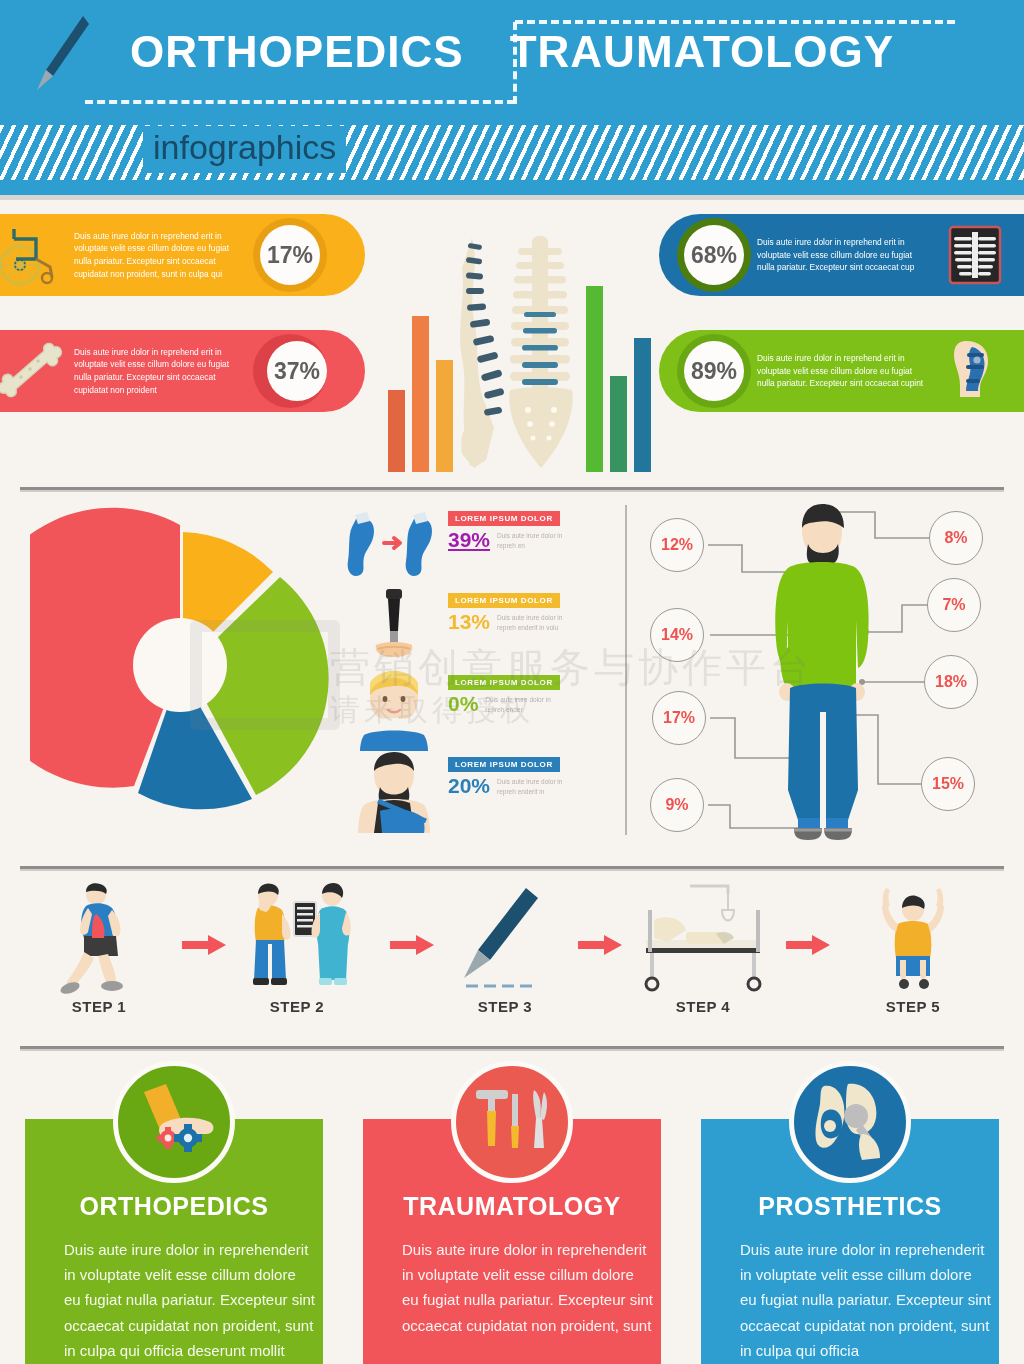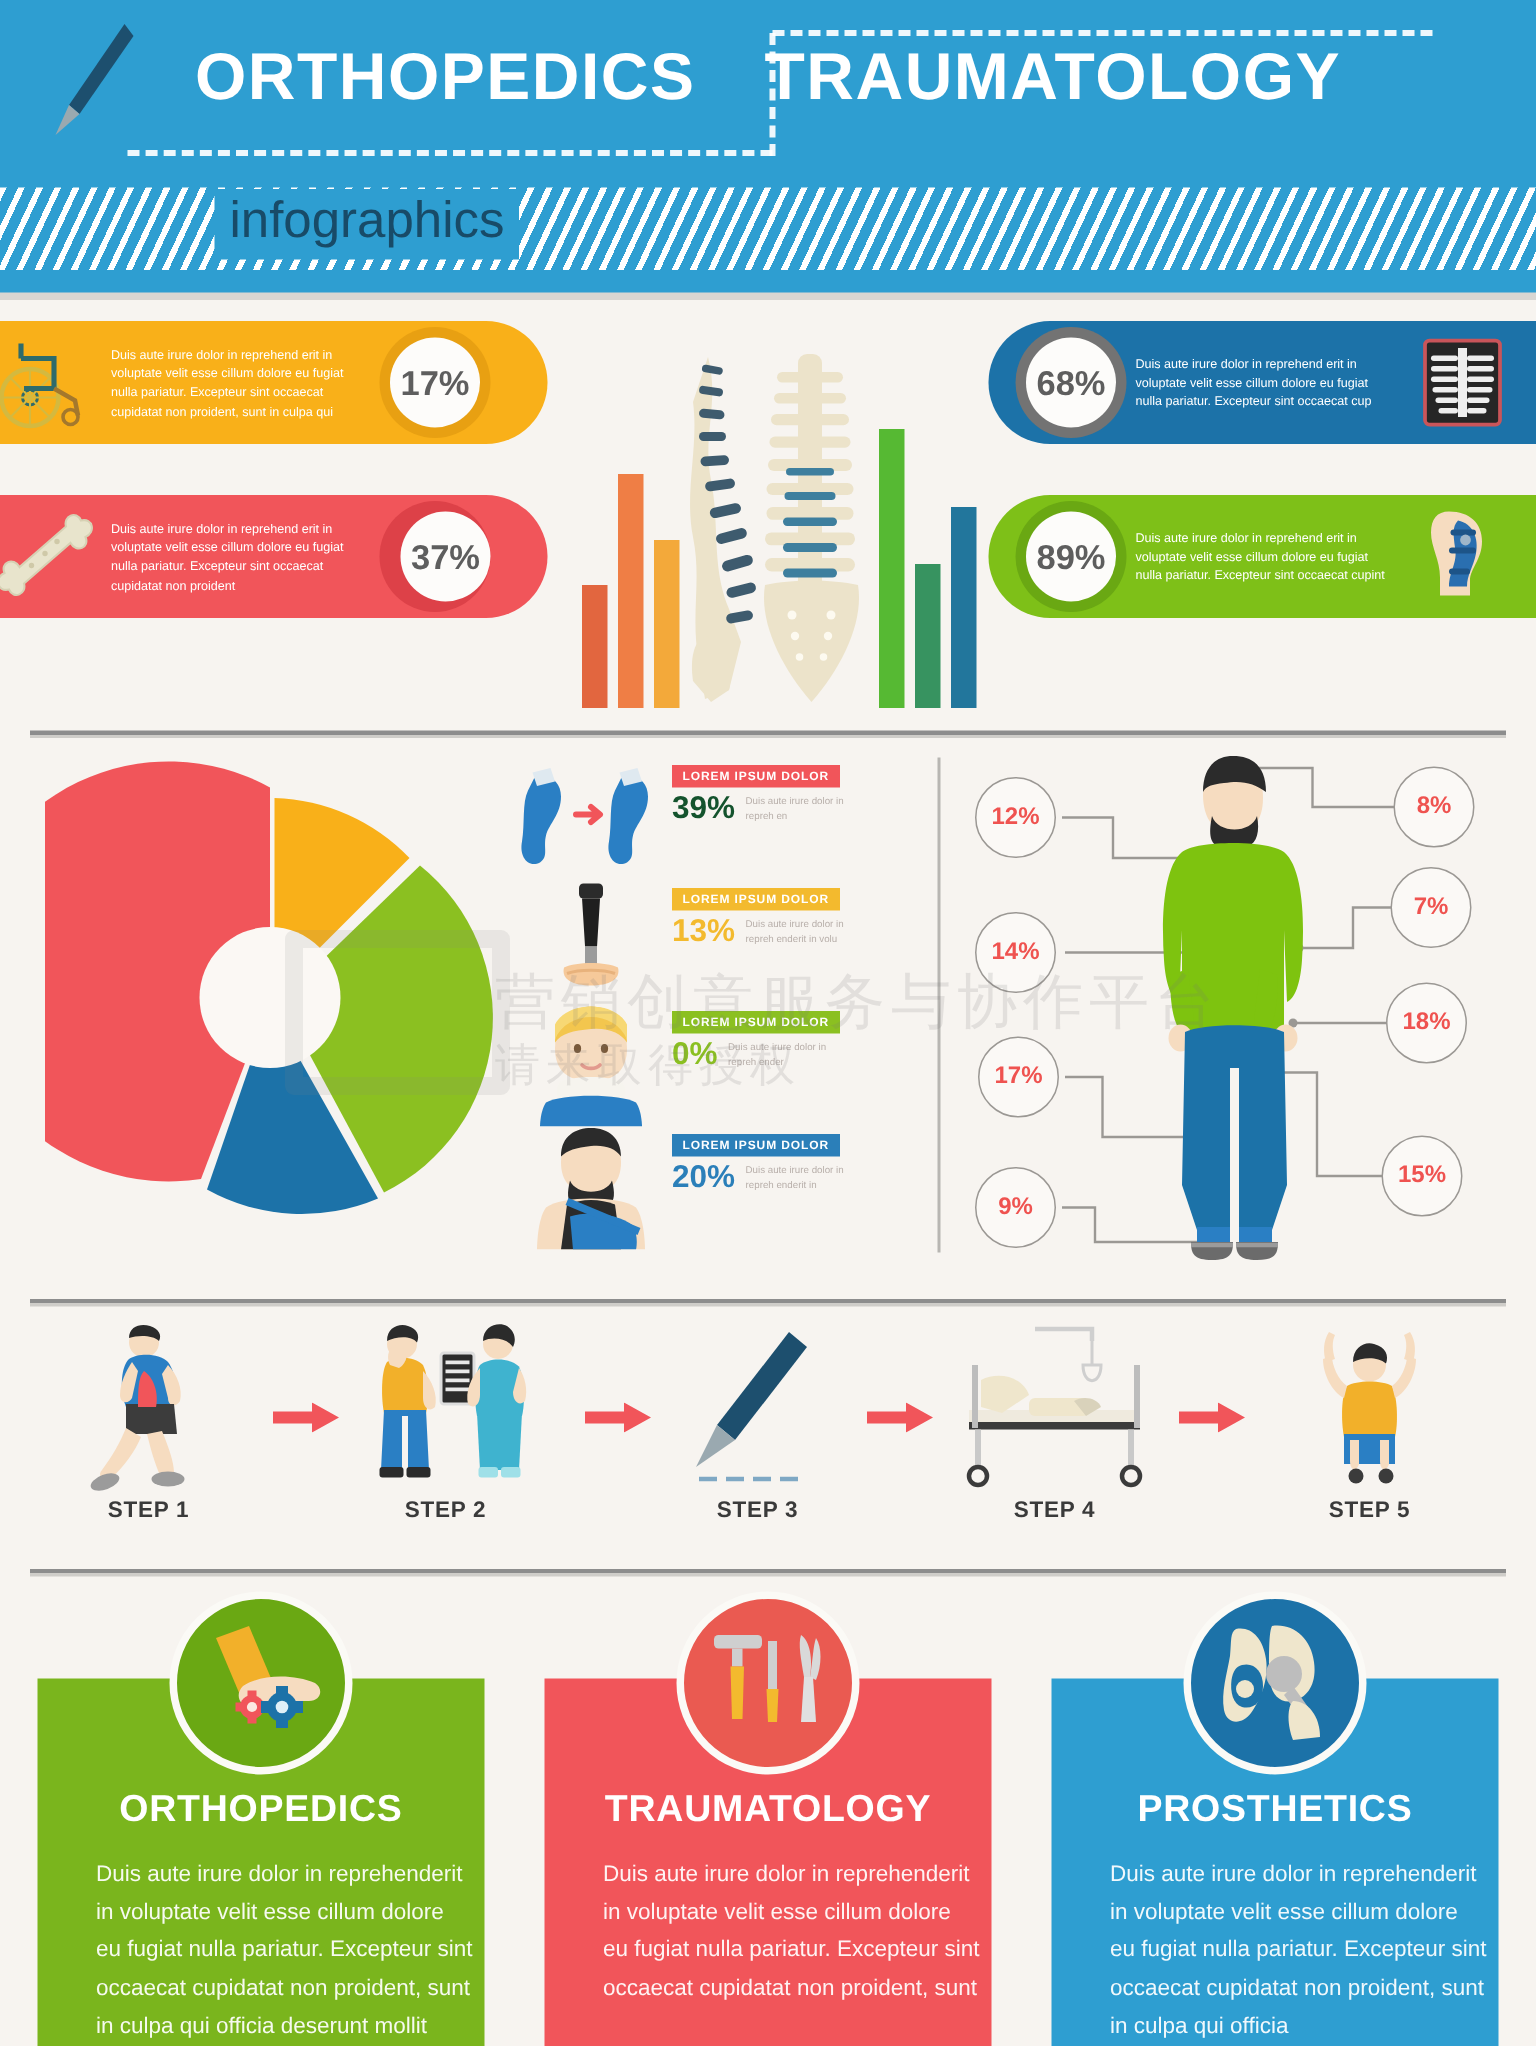--- a/index.html
+++ b/index.html
@@ -216,21 +216,21 @@
         <circle cx="40" cy="32" r="1.8" fill="#cfc9a8"></circle>
       <circle cx="48" cy="24" r="1.8" fill="#cfc9a8"></circle>
     </svg>
     <div class="sb-text">Duis aute irure dolor in reprehend erit in voluptate velit esse cillum dolore eu fugiat nulla pariatur. Excepteur sint occaecat cupidatat non proident</div>
     <div class="sb-circle" style="background:#dd4148;justify-content:flex-end;">
       <div class="sb-circle-in">37%</div>
     </div>
   </div>
 
   <div class="statbar right" style="top:14px; background:#1c72a8;">
-    <div class="sb-circle" style="background:#737373; margin-left:18px;">
+    <div class="sb-circle" style="background:#4d7c0f; margin-left:18px;">
       <div class="sb-circle-in">68%</div>
     </div>
     <div class="sb-text">Duis aute irure dolor in reprehend erit in voluptate velit esse cillum dolore eu fugiat nulla pariatur. Excepteur sint occaecat cup</div>
     <svg class="sb-icon" viewBox="0 0 78 68">
       <rect x="14" y="6" width="50" height="56" rx="3" fill="#262626" stroke="#c9555a" stroke-width="2.5"></rect>
       <rect x="36" y="11" width="6" height="46" fill="#eeeeee"></rect>
       <g fill="#eeeeee">
         <rect x="18" y="16" width="18" height="3.6" rx="1.8"></rect>
           <rect x="42" y="16" width="18" height="3.6" rx="1.8"></rect>
         <rect x="18" y="23" width="18" height="3.6" rx="1.8"></rect>
@@ -354,21 +354,21 @@
     <svg class="pct-ico" viewBox="0 0 108 82">
       <path d="M16 14 C26 10 34 16 34 26 C34 38 26 44 24 52 C22 60 26 66 20 70 C12 74 6 66 8 56 C10 44 8 30 12 22 Z" fill="#2a7fc4"></path>
       <path d="M15 10 L27 7 L30 16 L18 19 Z" fill="#dfe9f0"></path>
       <path d="M74 14 C84 10 92 16 92 26 C92 38 84 44 82 52 C80 60 84 66 78 70 C70 74 64 66 66 56 C68 44 66 30 70 22 Z" fill="#2a7fc4"></path>
       <path d="M73 10 L85 7 L88 16 L76 19 Z" fill="#dfe9f0"></path>
       <path d="M44 38 L58 38 M54 33 L60 38 L54 43" stroke="#f1555a" stroke-width="4" fill="none" stroke-linecap="round" stroke-linejoin="round"></path>
     </svg>
     <div class="pct-body">
       <span class="lorem-tag" style="background:#f1555a;">LOREM IPSUM DOLOR</span>
       <div class="pct-line">
-        <span class="pct-num" style="color:#14532d;">39%</span>
+        <span class="pct-num" style="color:#a21caf;text-decoration:underline;">39%</span>
         <span class="pct-desc">Duis aute irure dolor in repreh en</span>
       </div>
     </div>
   </div>
 
   <div class="pct-row">
     <svg class="pct-ico" viewBox="0 0 108 82">
       <rect x="46" y="2" width="16" height="10" rx="3" fill="#2b2b2b"></rect>
       <path d="M48 12 L60 12 L58 44 L50 44 Z" fill="#1f1f1f"></path>
       <rect x="50" y="44" width="8" height="14" fill="#9b9b9b"></rect>

